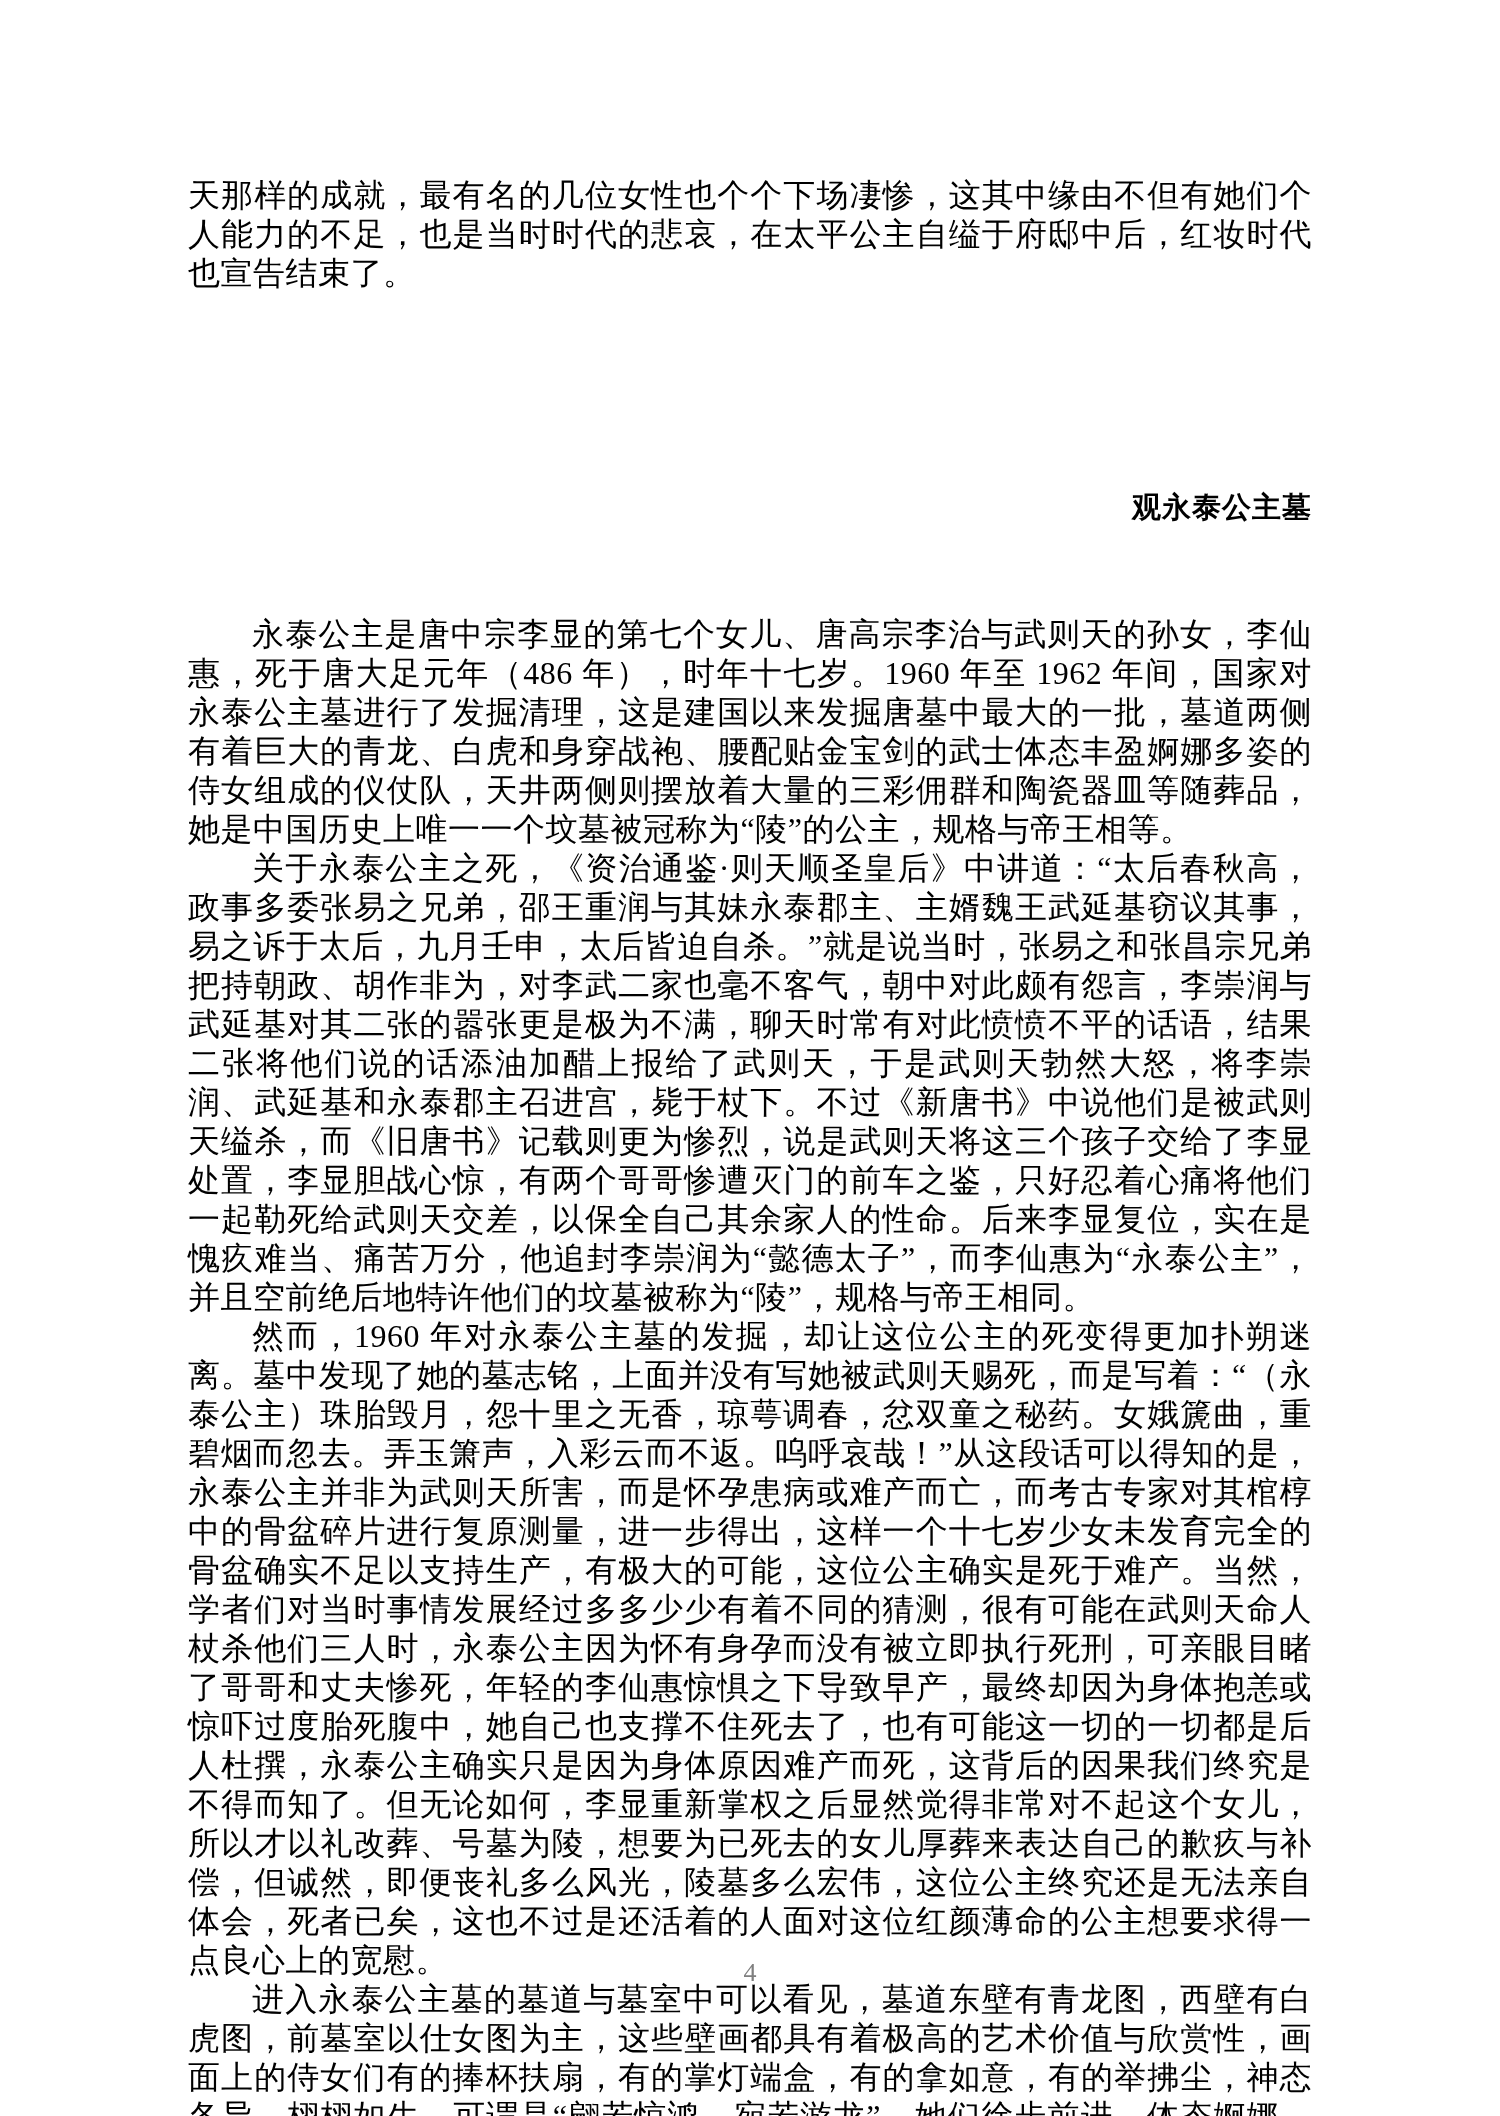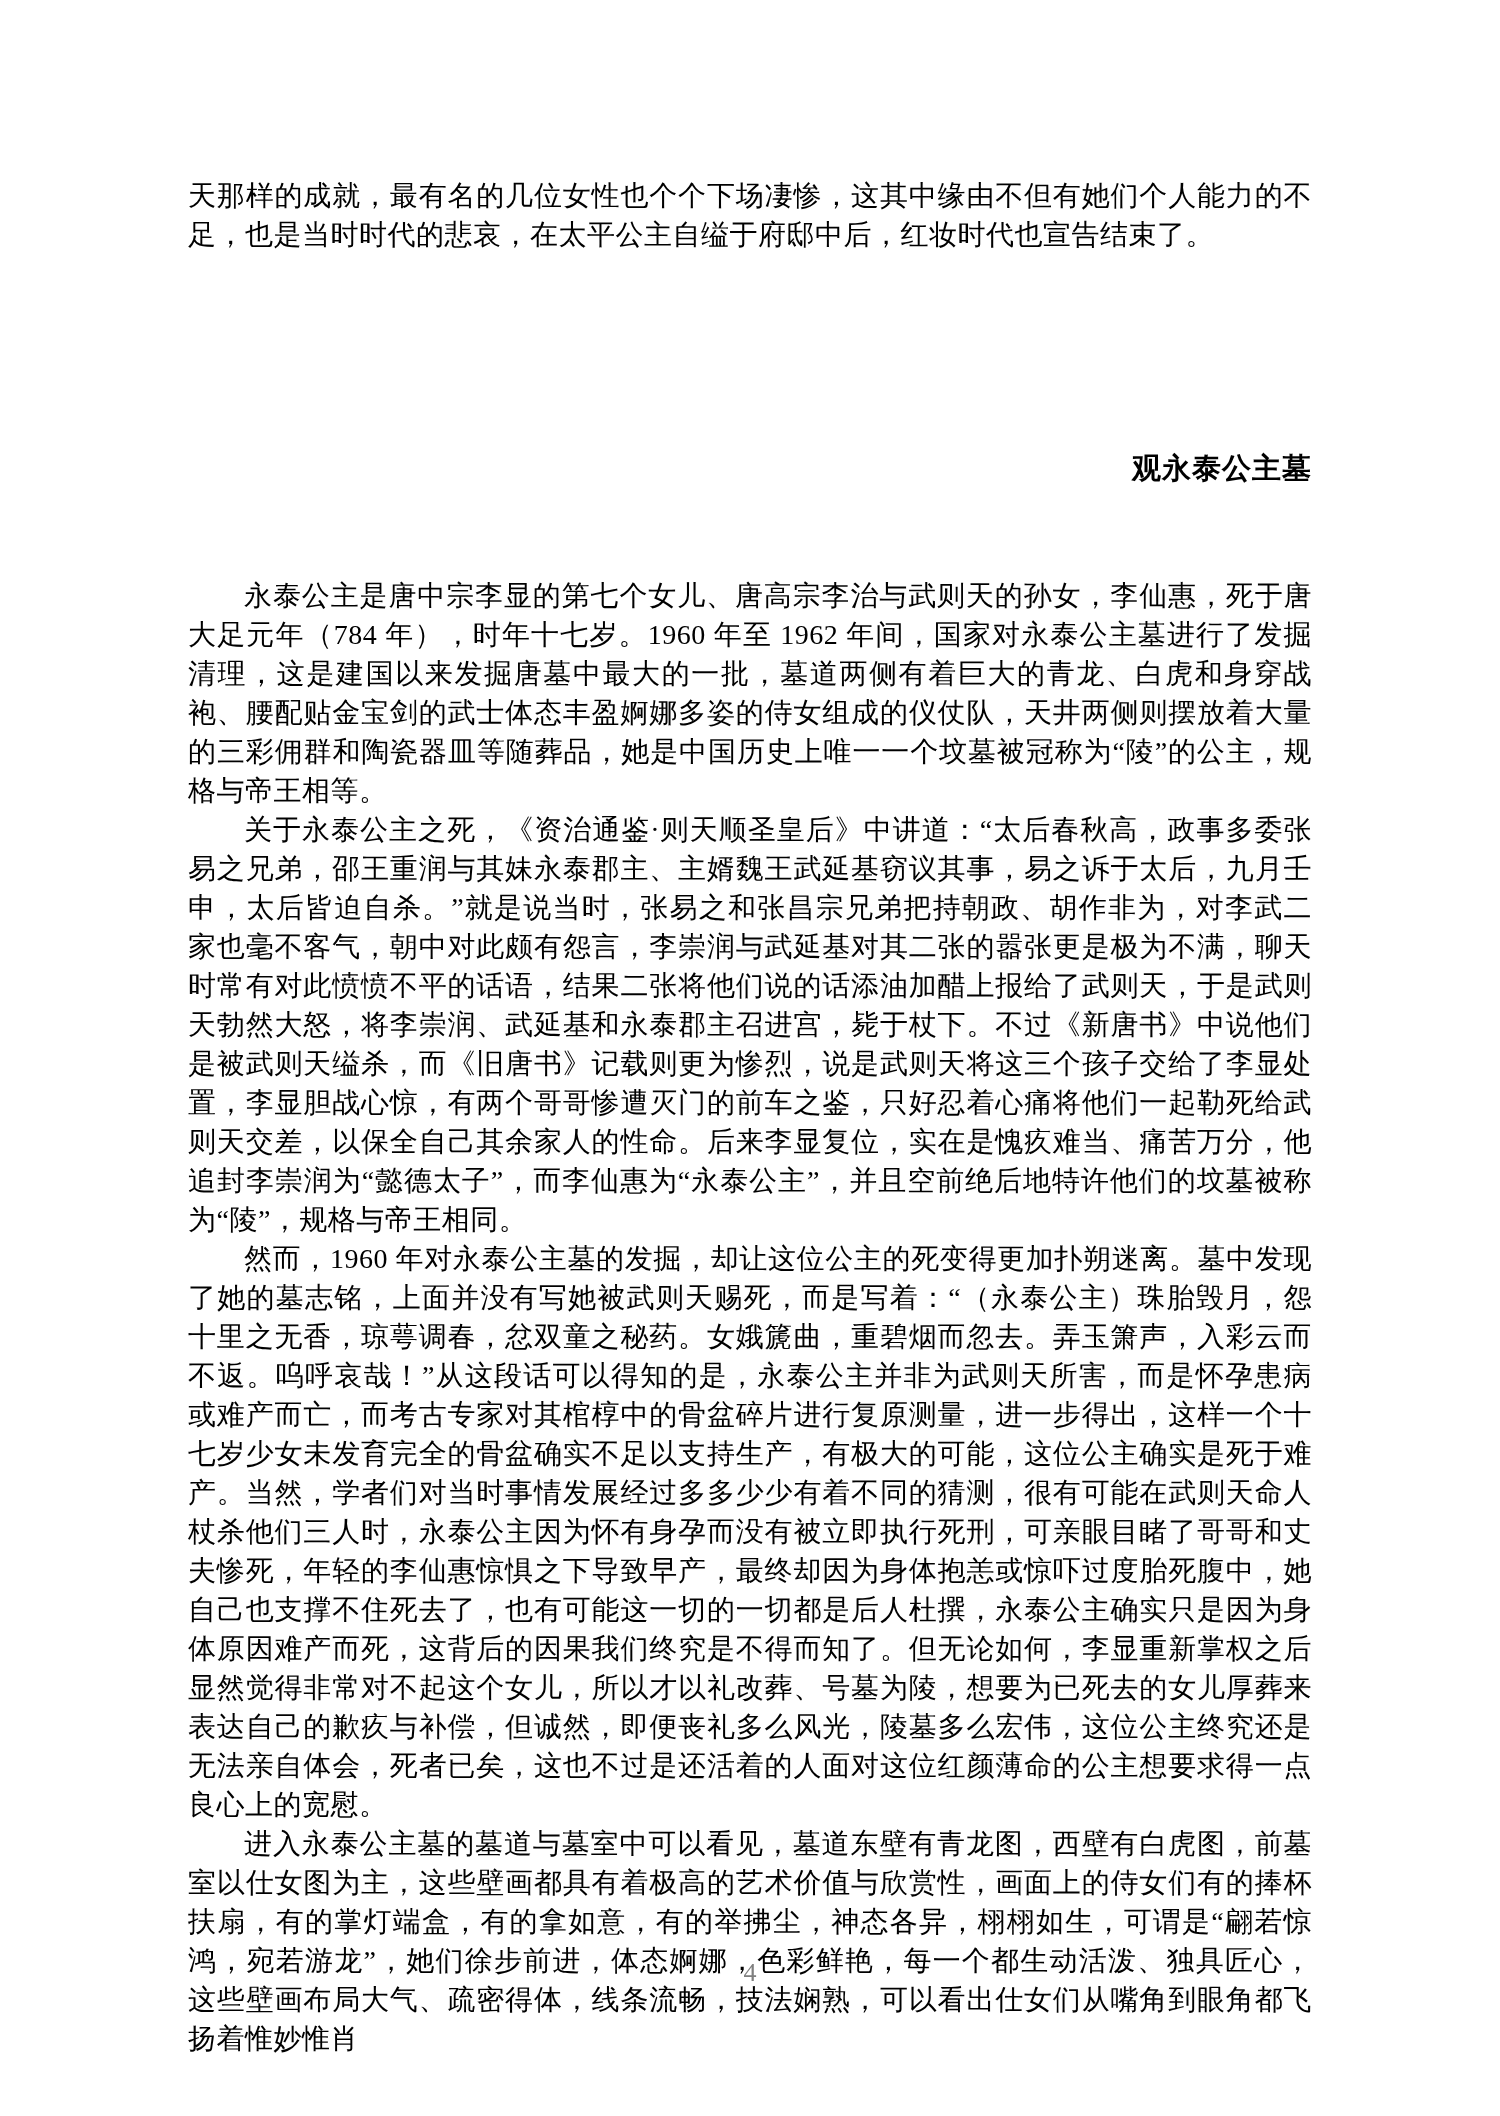--- a/index.html
+++ b/index.html
@@ -20,21 +20,21 @@
   }
 
   .content {
     position: absolute;
     left: 188px;
     top: 176px;
     width: 1124px;
   }
 
   .body-text {
-    font-size: 28px;
+    font-size: 32px;
     line-height: 39px;
     text-align: justify;
     text-justify: inter-ideograph;
     word-break: break-all;
     letter-spacing: 0.5px;
   }
 
   .continued {
     text-indent: 0;
   }
@@ -72,21 +72,21 @@
 
 <div class="page">
 
   <div class="content">
 
     <div class="body-text continued">天那样的成就，最有名的几位女性也个个下场凄惨，这其中缘由不但有她们个人能力的不足，也是当时时代的悲哀，在太平公主自缢于府邸中后，红妆时代也宣告结束了。</div>
 
     <div class="doc-title">观永泰公主墓</div>
 
     <div class="paragraphs body-text">
-      <p>永泰公主是唐中宗李显的第七个女儿、唐高宗李治与武则天的孙女，李仙惠，死于唐大足元年（784 年），时年十七岁。1960 年至 1962 年间，国家对永泰公主墓进行了发掘清理，这是建国以来发掘唐墓中最大的一批，墓道两侧有着巨大的青龙、白虎和身穿战袍、腰配贴金宝剑的武士体态丰盈婀娜多姿的侍女组成的仪仗队，天井两侧则摆放着大量的三彩佣群和陶瓷器皿等随葬品，她是中国历史上唯一一个坟墓被冠称为“陵”的公主，规格与帝王相等。</p>
+      <p>永泰公主是唐中宗李显的第七个女儿、唐高宗李治与武则天的孙女，李仙惠，死于唐大足元年（486 年），时年十七岁。1960 年至 1962 年间，国家对永泰公主墓进行了发掘清理，这是建国以来发掘唐墓中最大的一批，墓道两侧有着巨大的青龙、白虎和身穿战袍、腰配贴金宝剑的武士体态丰盈婀娜多姿的侍女组成的仪仗队，天井两侧则摆放着大量的三彩佣群和陶瓷器皿等随葬品，她是中国历史上唯一一个坟墓被冠称为“陵”的公主，规格与帝王相等。</p>
       <p>关于永泰公主之死，《资治通鉴·则天顺圣皇后》中讲道：“太后春秋高，政事多委张易之兄弟，邵王重润与其妹永泰郡主、主婿魏王武延基窃议其事，易之诉于太后，九月壬申，太后皆迫自杀。”就是说当时，张易之和张昌宗兄弟把持朝政、胡作非为，对李武二家也毫不客气，朝中对此颇有怨言，李崇润与武延基对其二张的嚣张更是极为不满，聊天时常有对此愤愤不平的话语，结果二张将他们说的话添油加醋上报给了武则天，于是武则天勃然大怒，将李崇润、武延基和永泰郡主召进宫，毙于杖下。不过《新唐书》中说他们是被武则天缢杀，而《旧唐书》记载则更为惨烈，说是武则天将这三个孩子交给了李显处置，李显胆战心惊，有两个哥哥惨遭灭门的前车之鉴，只好忍着心痛将他们一起勒死给武则天交差，以保全自己其余家人的性命。后来李显复位，实在是愧疚难当、痛苦万分，他追封李崇润为“懿德太子”，而李仙惠为“永泰公主”，并且空前绝后地特许他们的坟墓被称为“陵”，规格与帝王相同。</p>
       <p>然而，1960 年对永泰公主墓的发掘，却让这位公主的死变得更加扑朔迷离。墓中发现了她的墓志铭，上面并没有写她被武则天赐死，而是写着：“（永泰公主）珠胎毁月，怨十里之无香，琼萼调春，忿双童之秘药。女娥篪曲，重碧烟而忽去。弄玉箫声，入彩云而不返。呜呼哀哉！”从这段话可以得知的是，永泰公主并非为武则天所害，而是怀孕患病或难产而亡，而考古专家对其棺椁中的骨盆碎片进行复原测量，进一步得出，这样一个十七岁少女未发育完全的骨盆确实不足以支持生产，有极大的可能，这位公主确实是死于难产。当然，学者们对当时事情发展经过多多少少有着不同的猜测，很有可能在武则天命人杖杀他们三人时，永泰公主因为怀有身孕而没有被立即执行死刑，可亲眼目睹了哥哥和丈夫惨死，年轻的李仙惠惊惧之下导致早产，最终却因为身体抱恙或惊吓过度胎死腹中，她自己也支撑不住死去了，也有可能这一切的一切都是后人杜撰，永泰公主确实只是因为身体原因难产而死，这背后的因果我们终究是不得而知了。但无论如何，李显重新掌权之后显然觉得非常对不起这个女儿，所以才以礼改葬、号墓为陵，想要为已死去的女儿厚葬来表达自己的歉疚与补偿，但诚然，即便丧礼多么风光，陵墓多么宏伟，这位公主终究还是无法亲自体会，死者已矣，这也不过是还活着的人面对这位红颜薄命的公主想要求得一点良心上的宽慰。</p>
       <p>进入永泰公主墓的墓道与墓室中可以看见，墓道东壁有青龙图，西壁有白虎图，前墓室以仕女图为主，这些壁画都具有着极高的艺术价值与欣赏性，画面上的侍女们有的捧杯扶扇，有的掌灯端盒，有的拿如意，有的举拂尘，神态各异，栩栩如生，可谓是“翩若惊鸿，宛若游龙”，她们徐步前进，体态婀娜，色彩鲜艳，每一个都生动活泼、独具匠心，这些壁画布局大气、疏密得体，线条流畅，技法娴熟，可以看出仕女们从嘴角到眼角都飞扬着惟妙惟肖</p>
     </div>
 
   </div>
 
   <div class="page-number">4</div>
 
 </div>

